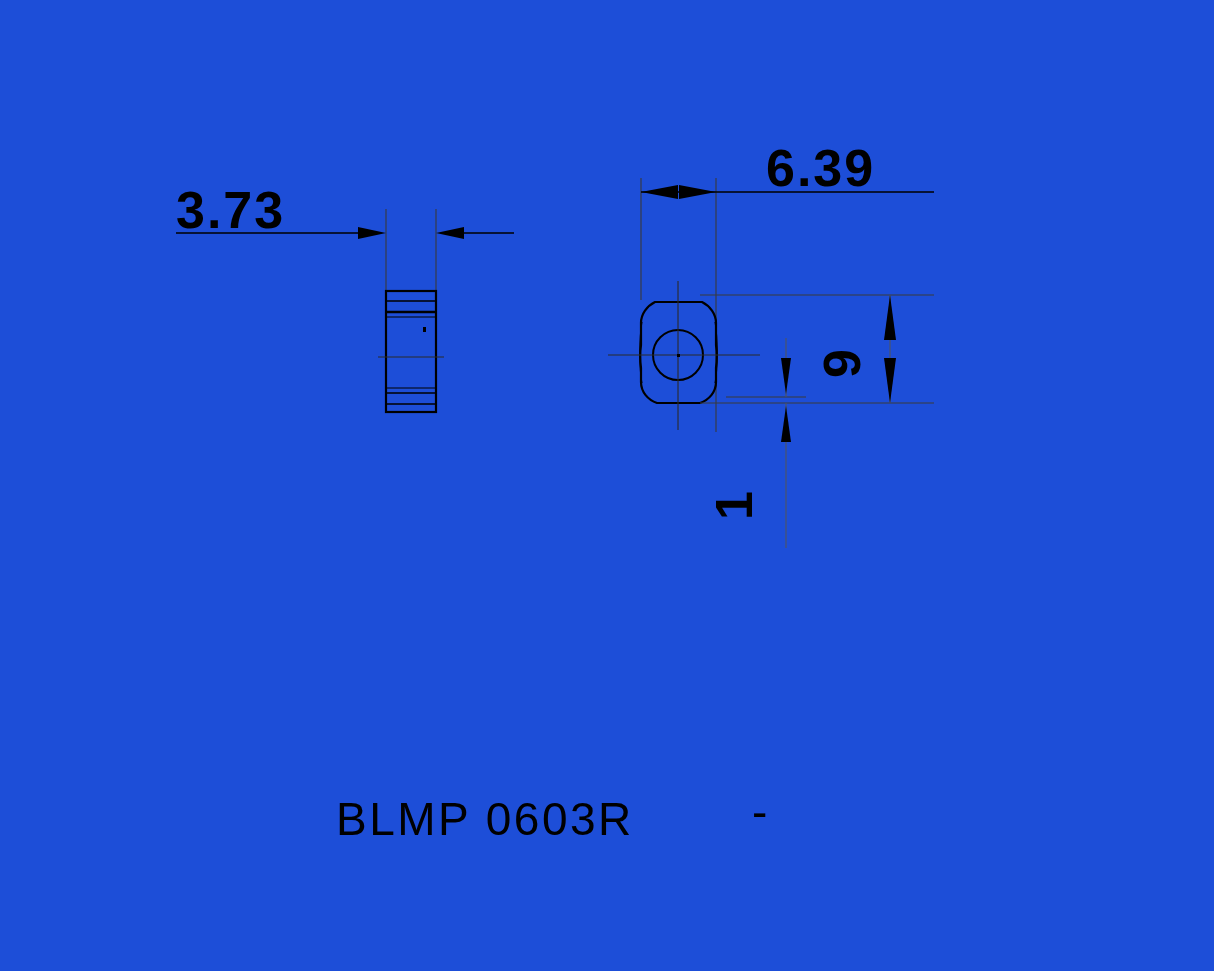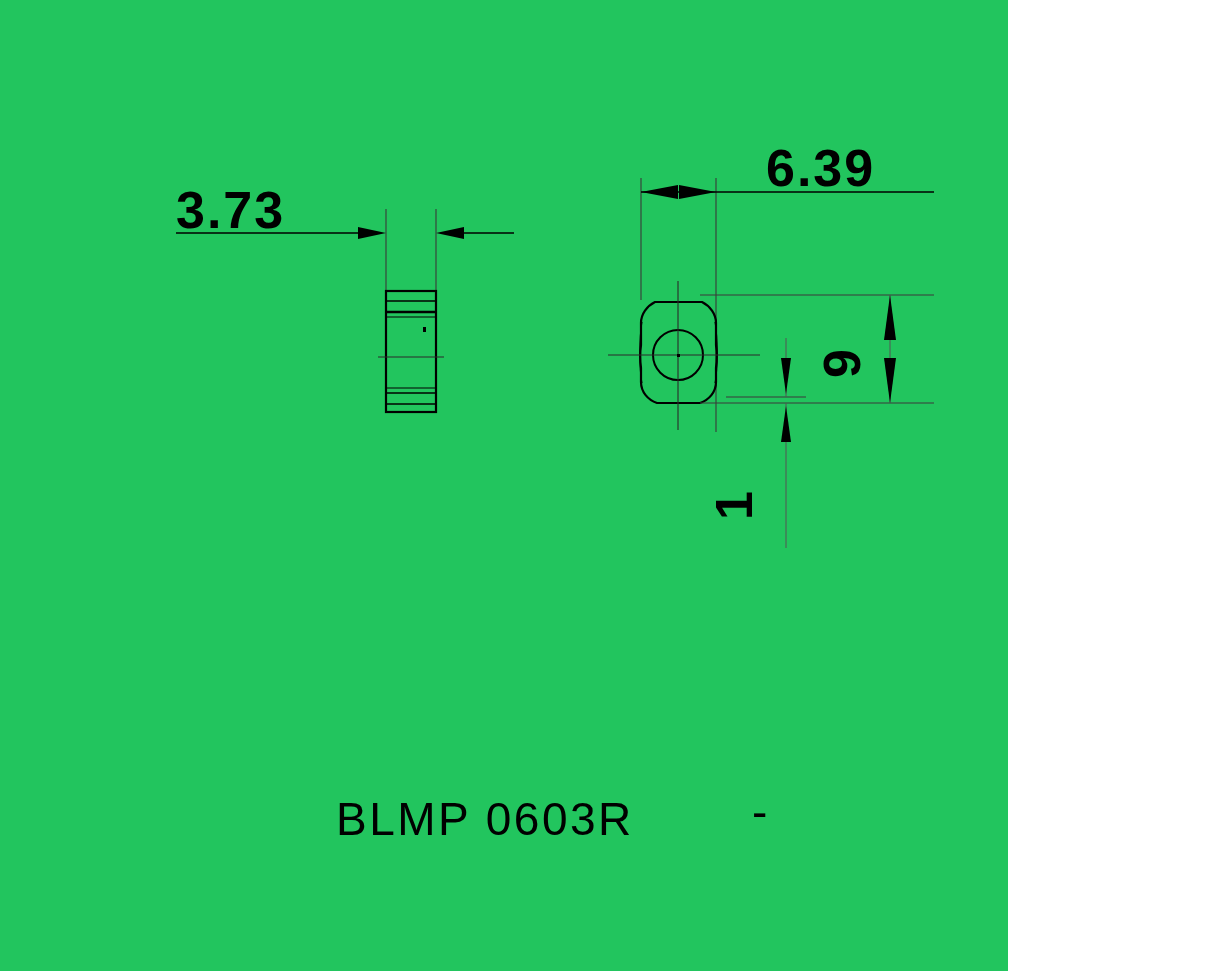--- a/index.html
+++ b/index.html
@@ -8,23 +8,23 @@
     background: #ffffff;
   }
   body {
     width: 1214px;
     height: 971px;
     font-family: "Liberation Sans", sans-serif;
     overflow: hidden;
   }
   #drawing-root {
     position: relative;
-    width: 1008px;
+    width: 1214px;
     height: 971px;
-    background: #22c55e;
+    background: #1d4ed8;
   }
   svg#cad-canvas {
     position: absolute;
     left: 0;
     top: 0;
     width: 1214px;
     height: 971px;
     display: block;
   }
   .dim-text {

